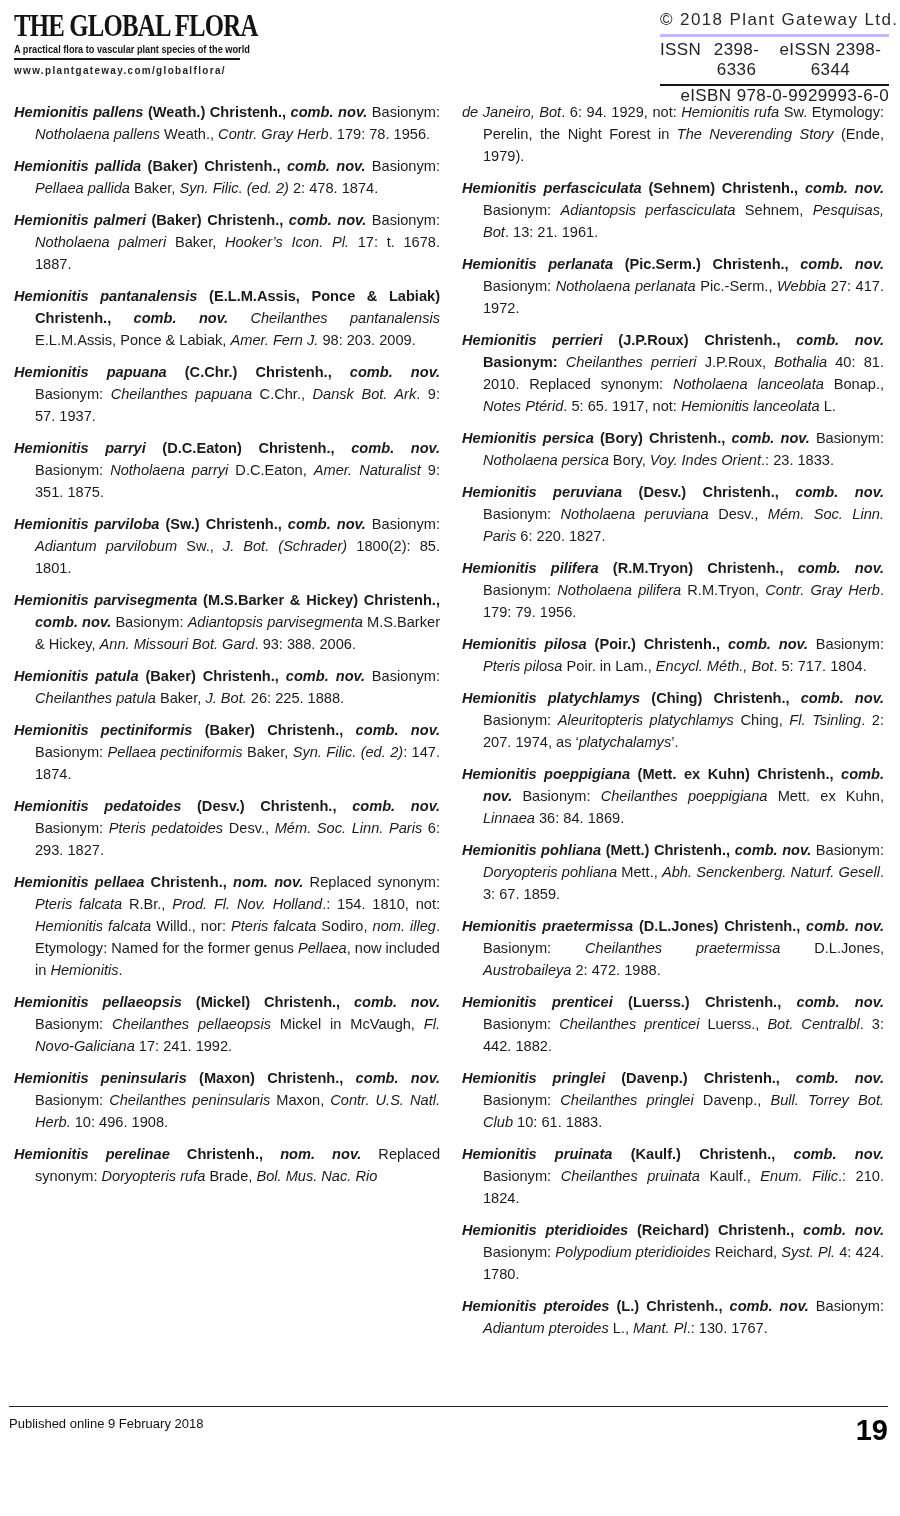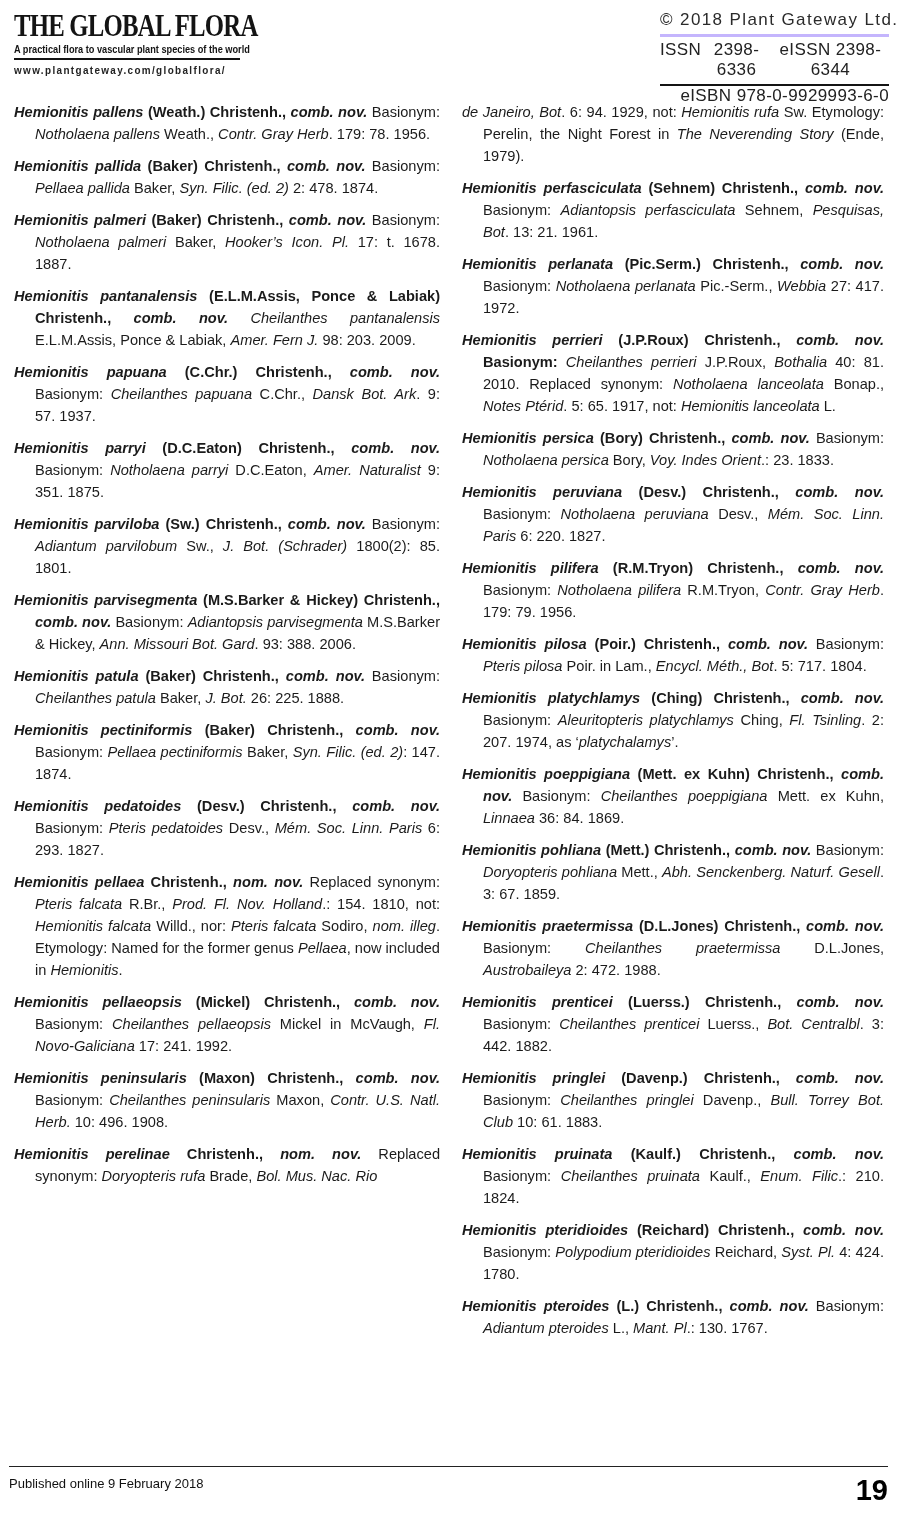--- a/index.html
+++ b/index.html
@@ -27,21 +27,21 @@
   .col{width:426px;}
   .col.right{width:422px;}
   p.entry{margin:0 0 10px 0;font-size:14.6px;line-height:22px;text-align:justify;
           text-indent:-21px;padding-left:21px;color:#1b1b1b;
           -webkit-hyphens:none;hyphens:none;}
   .s-bi{font-weight:bold;font-style:italic;}
   .s-b{font-weight:bold;}
   .s-i{font-style:italic;}
 
   
-  .ftr{position:absolute;left:9px;right:12px;top:1466px;}
+  .ftr{position:absolute;left:9px;right:12px;top:1406px;}
   .ftr-rule{border-top:1.5px solid #222;}
   .ftr-row{display:flex;justify-content:space-between;align-items:flex-start;margin-top:9px;}
   .ftr-pub{font-size:13px;color:#111;}
   .ftr-page{font-weight:bold;font-size:29px;line-height:1;color:#000;}
 </style>
 </head>
 <body>
 
 <div class="page">
 

